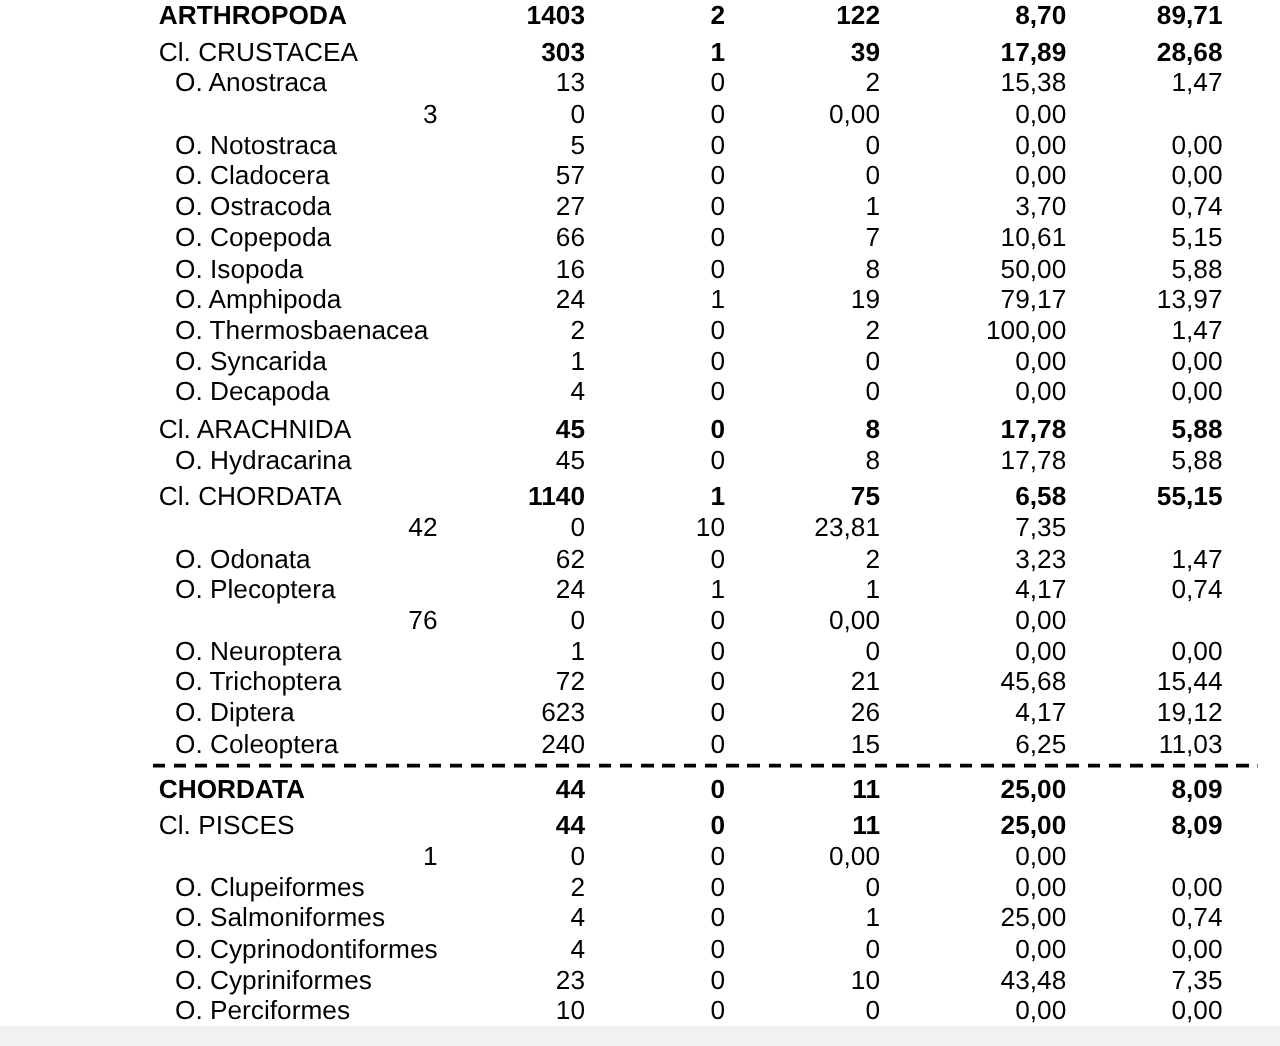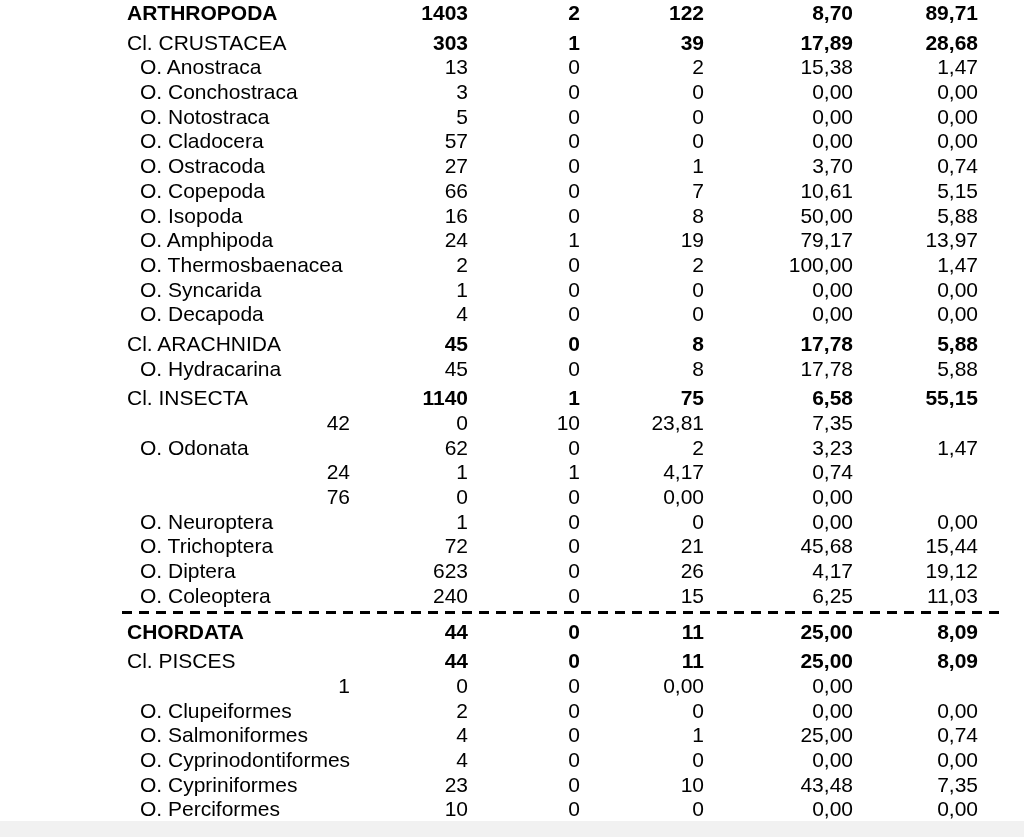--- a/index.html
+++ b/index.html
@@ -98,21 +98,20 @@
   </div>
         <div class="row order">
     <div class="name">O. Anostraca</div>
     <div class="num">13</div>
     <div class="num">0</div>
     <div class="num">2</div>
     <div class="num">15,38</div>
     <div class="num">1,47</div>
   </div>
         <div class="row order">
-    <div class="name">O. Conchostraca</div>
     <div class="num">3</div>
     <div class="num">0</div>
     <div class="num">0</div>
     <div class="num">0,00</div>
     <div class="num">0,00</div>
   </div>
         <div class="row order">
     <div class="name">O. Notostraca</div>
     <div class="num">5</div>
     <div class="num">0</div>
@@ -194,21 +193,21 @@
   </div>
         <div class="row order">
     <div class="name">O. Hydracarina</div>
     <div class="num">45</div>
     <div class="num">0</div>
     <div class="num">8</div>
     <div class="num">17,78</div>
     <div class="num">5,88</div>
   </div>
         <div class="row class">
-    <div class="name">Cl. INSECTA</div>
+    <div class="name">Cl. CHORDATA</div>
     <div class="num">1140</div>
     <div class="num">1</div>
     <div class="num">75</div>
     <div class="num">6,58</div>
     <div class="num">55,15</div>
   </div>
         <div class="row order">
     <div class="num">42</div>
     <div class="num">0</div>
     <div class="num">10</div>
@@ -217,20 +216,21 @@
   </div>
         <div class="row order">
     <div class="name">O. Odonata</div>
     <div class="num">62</div>
     <div class="num">0</div>
     <div class="num">2</div>
     <div class="num">3,23</div>
     <div class="num">1,47</div>
   </div>
         <div class="row order">
+    <div class="name">O. Plecoptera</div>
     <div class="num">24</div>
     <div class="num">1</div>
     <div class="num">1</div>
     <div class="num">4,17</div>
     <div class="num">0,74</div>
   </div>
         <div class="row order">
     <div class="num">76</div>
     <div class="num">0</div>
     <div class="num">0</div>

